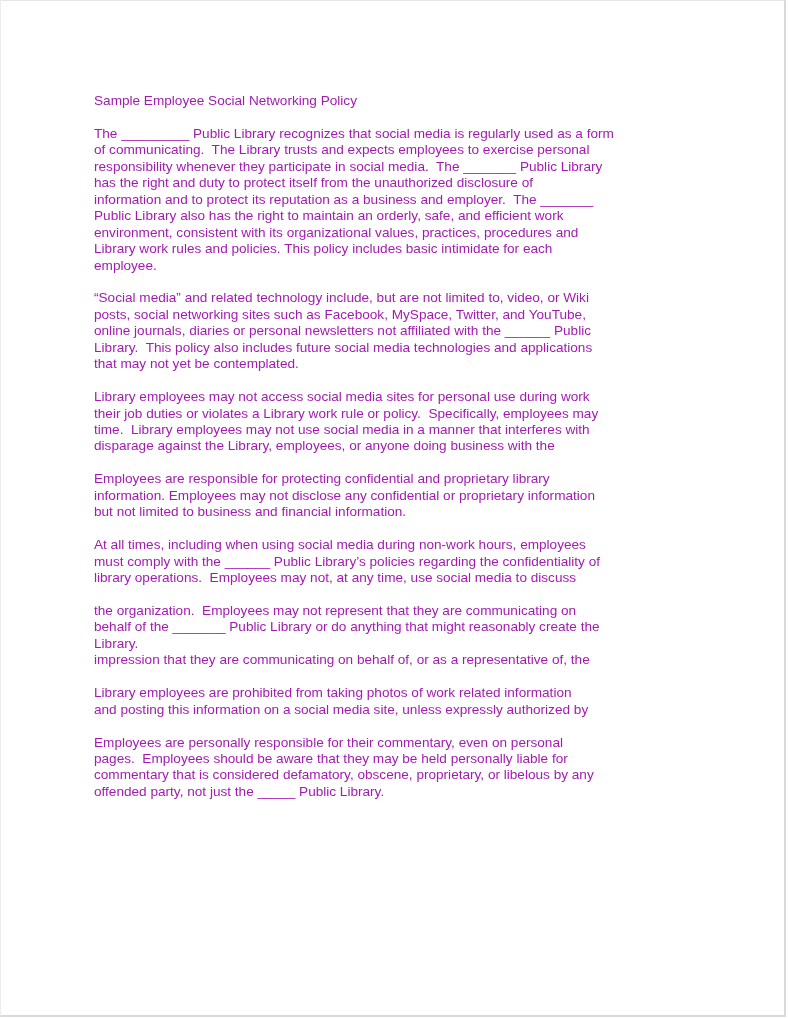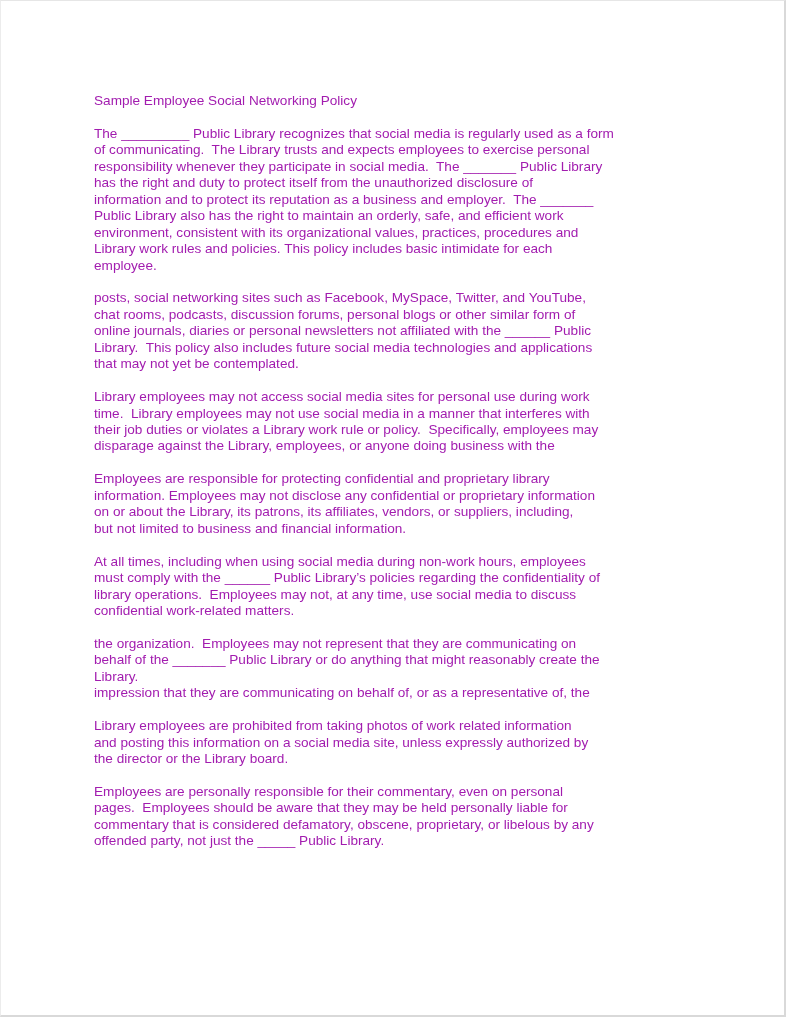--- a/index.html
+++ b/index.html
@@ -65,59 +65,56 @@
       <span class="line">responsibility whenever they participate in social media.  The _______ Public Library</span>
       <span class="line">has the right and duty to protect itself from the unauthorized disclosure of</span>
       <span class="line">information and to protect its reputation as a business and employer.  The _______</span>
       <span class="line">Public Library also has the right to maintain an orderly, safe, and efficient work</span>
       <span class="line">environment, consistent with its organizational values, practices, procedures and</span>
       <span class="line">Library work rules and policies. This policy includes basic intimidate for each</span>
       <span class="line">employee.</span>
     </div>
 
     <div class="para">
+      <span class="line">“Social media” and related technology include, but are not limited to, video, or Wiki</span>
       <span class="line">posts, social networking sites such as Facebook, MySpace, Twitter, and YouTube,</span>
-      <span class="line">chat rooms, podcasts, discussion forums, personal blogs or other similar form of</span>
       <span class="line">online journals, diaries or personal newsletters not affiliated with the ______ Public</span>
       <span class="line">Library.  This policy also includes future social media technologies and applications</span>
       <span class="line">that may not yet be contemplated.</span>
     </div>
 
     <div class="para">
       <span class="line">Library employees may not access social media sites for personal use during work</span>
+      <span class="line">their job duties or violates a Library work rule or policy.  Specifically, employees may</span>
       <span class="line">time.  Library employees may not use social media in a manner that interferes with</span>
-      <span class="line">their job duties or violates a Library work rule or policy.  Specifically, employees may</span>
       <span class="line">disparage against the Library, employees, or anyone doing business with the</span>
     </div>
 
     <div class="para">
       <span class="line">Employees are responsible for protecting confidential and proprietary library</span>
       <span class="line">information. Employees may not disclose any confidential or proprietary information</span>
-      <span class="line">on or about the Library, its patrons, its affiliates, vendors, or suppliers, including,</span>
       <span class="line">but not limited to business and financial information.</span>
     </div>
 
     <div class="para">
       <span class="line">At all times, including when using social media during non-work hours, employees</span>
       <span class="line">must comply with the ______ Public Library’s policies regarding the confidentiality of</span>
       <span class="line">library operations.  Employees may not, at any time, use social media to discuss</span>
-      <span class="line">confidential work-related matters.</span>
     </div>
 
     <div class="para">
       <span class="line">the organization.  Employees may not represent that they are communicating on</span>
       <span class="line">behalf of the _______ Public Library or do anything that might reasonably create the</span>
       <span class="line">Library.</span>
       <span class="line">impression that they are communicating on behalf of, or as a representative of, the</span>
     </div>
 
     <div class="para">
       <span class="line">Library employees are prohibited from taking photos of work related information</span>
       <span class="line">and posting this information on a social media site, unless expressly authorized by</span>
-      <span class="line">the director or the Library board.</span>
     </div>
 
     <div class="para">
       <span class="line">Employees are personally responsible for their commentary, even on personal</span>
       <span class="line">pages.  Employees should be aware that they may be held personally liable for</span>
       <span class="line">commentary that is considered defamatory, obscene, proprietary, or libelous by any</span>
       <span class="line">offended party, not just the _____ Public Library.</span>
     </div>
   </div>
 </div>

